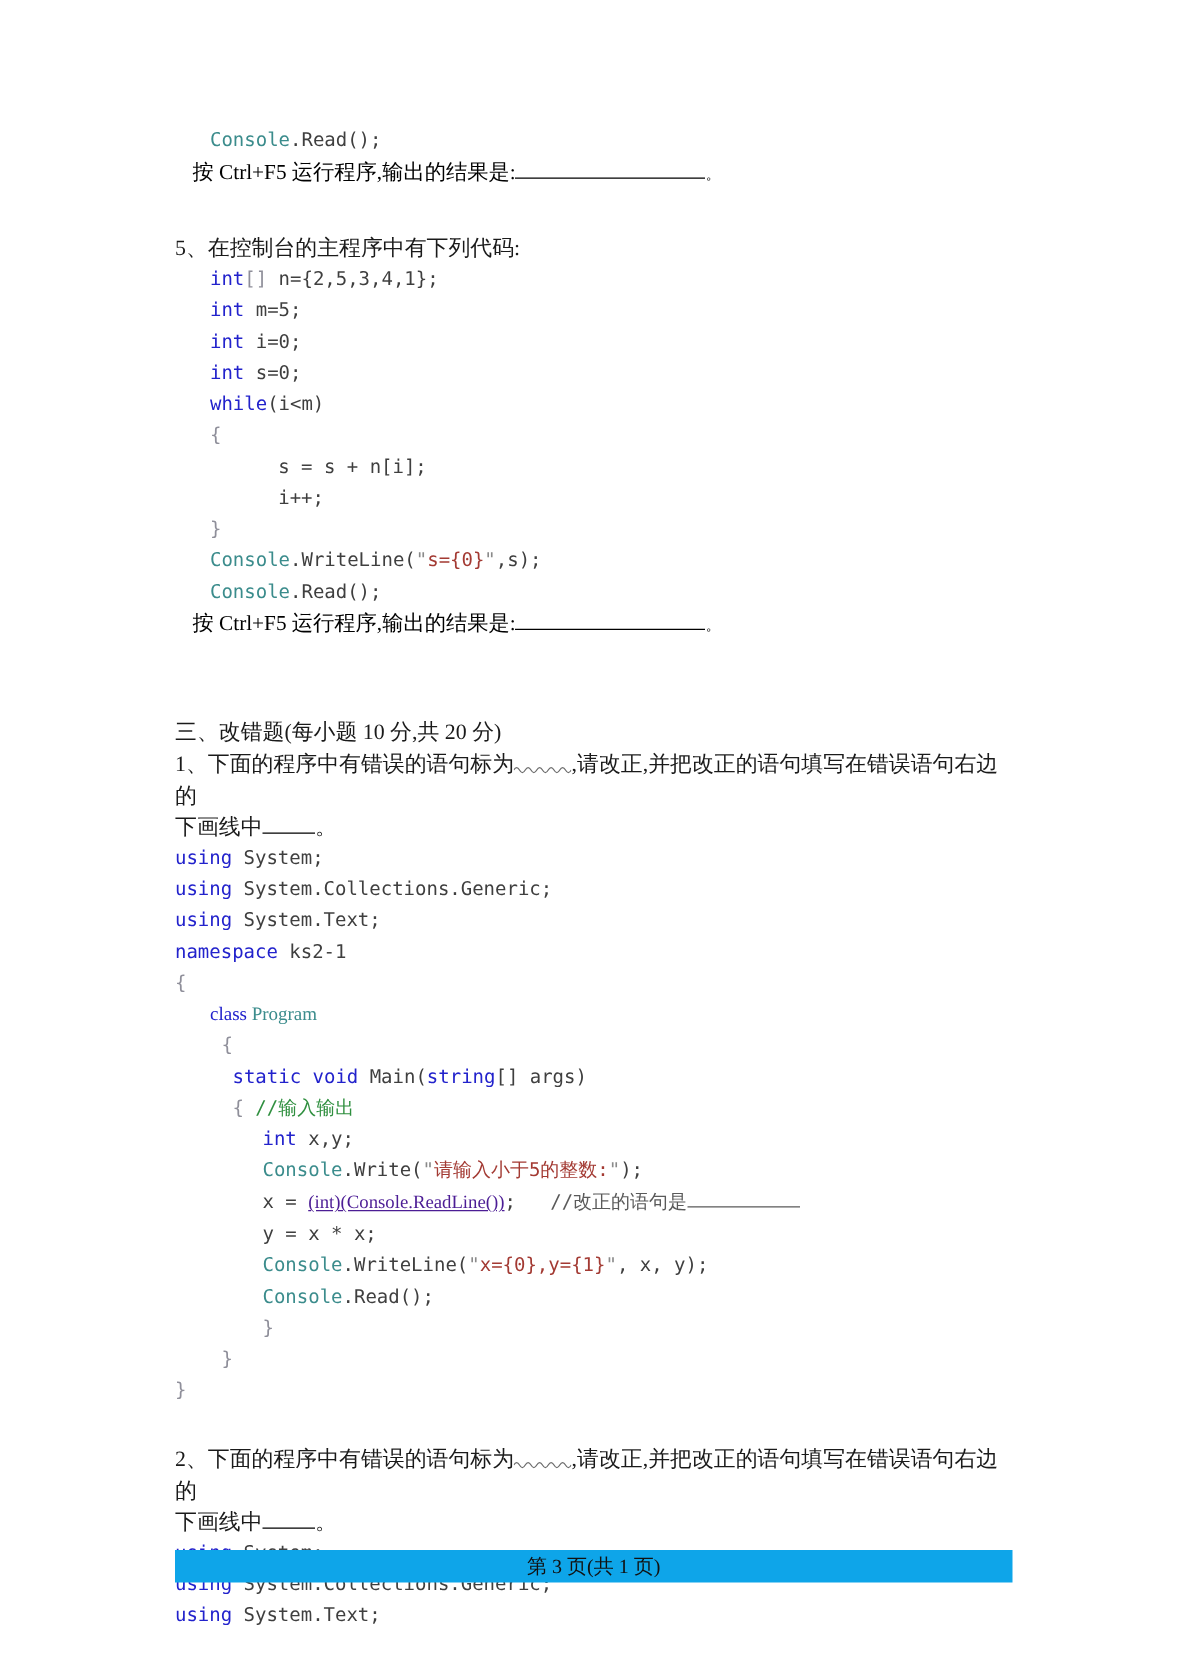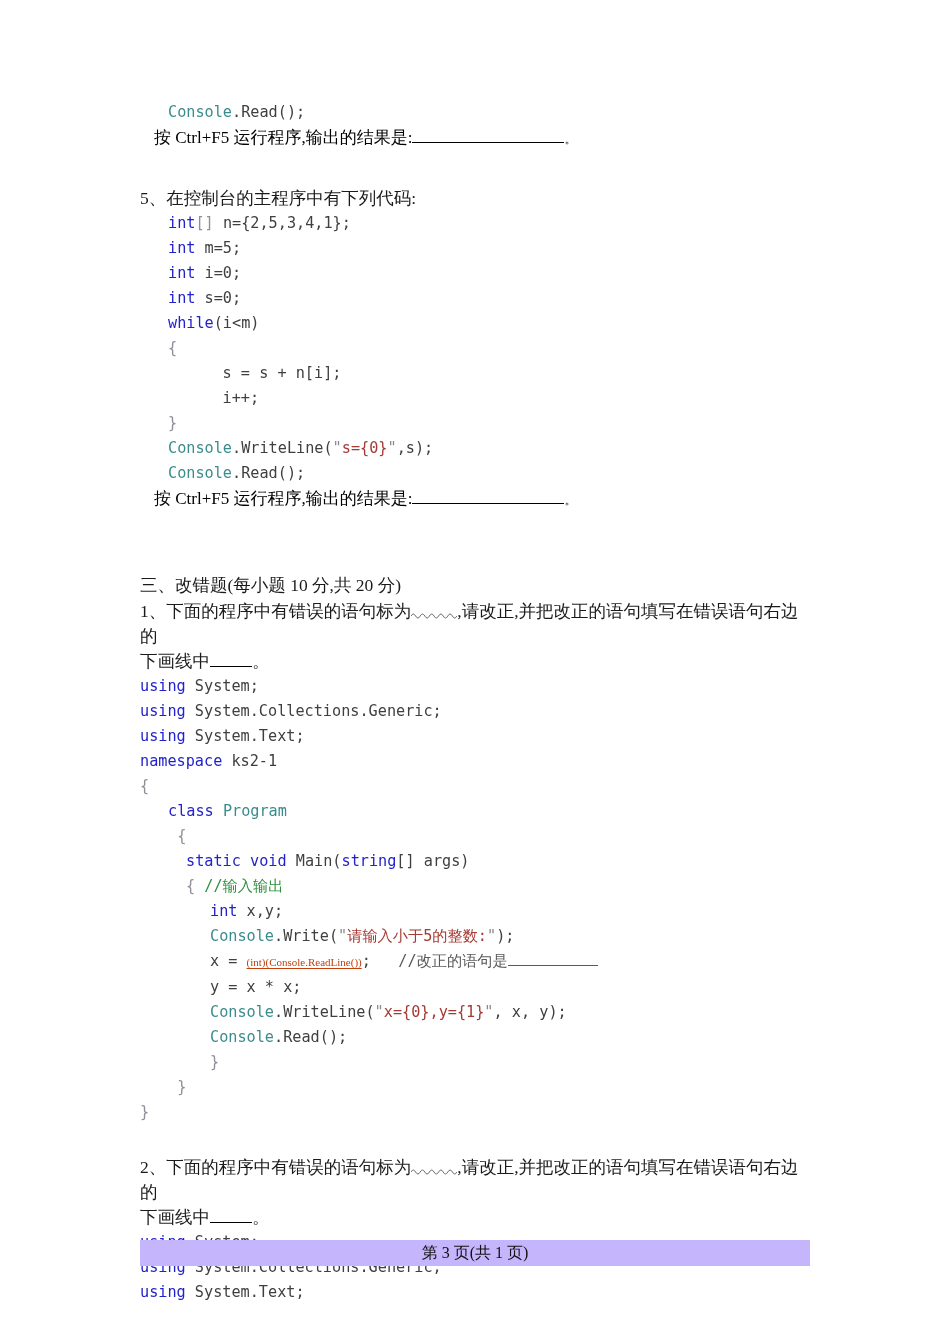--- a/index.html
+++ b/index.html
@@ -64,22 +64,22 @@
   .code .str  { color: #a33a33; }          
   .code .q    { color: #8a8a8a; }          
   .code .pl   { color: #3f3f3f; }          
   .code .cm   { color: #2f8f3f; }          
   .code .cmk  { color: #5a5a5a; }          
   .code .brace{ color: #8f8f9a; }
 
   
   .serif-frag {
     font-family: "Liberation Serif", serif;
-    font-size: 11px;
-    color: #c2410c;
+    font-size: 15px;
+    color: #4c1d95;
   }
   .u-solid { text-decoration: underline; text-underline-offset: 2px; }
 
   
   .blank {
     display: inline-block;
     border-bottom: 1.4px solid #000;
     vertical-align: baseline;
     height: 15px;
   }
@@ -114,21 +114,21 @@
     white-space: pre;
   }
 
   
   .footer {
     position: absolute;
     left: 140px;
     top: 1240px;
     width: 670px;
     height: 26px;
-    background: #c4b5fd;
+    background: #0ea5e9;
     display: flex;
     align-items: center;
     justify-content: center;
   }
   .footer-text {
     font-family: "Liberation Serif", "DejaVu Serif", serif;
     font-size: 16px;
     color: #111;
     white-space: pre;
   }
@@ -176,21 +176,21 @@
             <path d="M0 8 q2.3 -4 4.6 0 q2.3 4 4.6 0 q2.3 -4 4.6 0 q2.3 4 4.6 0 q2.3 -4 4.6 0 q2.3 4 4.6 0 q2.3 -4 4.6 0 q2.3 4 4.6 0 q2.3 -4 4.6 0 q2.3 4 4.6 0" fill="none" stroke="#6b6b6b" stroke-width="1"></path>
           </svg></span><span>,请改正,并把改正的语句填写在错误语句右边的</span></div>
     <div class="cn"><span>下画线中</span><span class="blank-sm" style="width:42px;"></span><span>。</span></div>
 
     <div id="p1-head">
         <div class="code ind0" style="padding-left: 0px;"><span class="kw">using</span><span class="pl"> System;</span></div>
         <div class="code ind0" style="padding-left: 0px;"><span class="kw">using</span><span class="pl"> System.Collections.Generic;</span></div>
         <div class="code ind0" style="padding-left: 0px;"><span class="kw">using</span><span class="pl"> System.Text;</span></div>
         <div class="code ind0" style="padding-left: 0px;"><span class="kw">namespace</span><span class="pl"> ks2-1</span></div>
         <div class="code ind0" style="padding-left: 0px;"><span class="brace">{</span></div>
-        <div class="code ind1" style="padding-left: 28px;"><span class="kw">class</span><span class="pl"> </span><span class="type">Program</span></div>
+        <div class="code ind1" style="padding-left: 28px; font-family: Liberation Serif, serif;"><span class="kw">class</span><span class="pl"> </span><span class="type">Program</span></div>
         <div class="code ind1" style="padding-left: 28px;"><span class="brace"> {</span></div>
         <div class="code ind2" style="padding-left: 46px;"><span class="kw">static</span><span class="pl"> </span><span class="kw">void</span><span class="pl"> Main(</span><span class="kw">string</span><span class="pl">[] args)</span></div>
         <div class="code ind2" style="padding-left: 46px;"><span class="brace">{ </span><span class="cm">//输入输出</span></div>
         <div class="code ind3" style="padding-left: 70px;"><span class="kw">int</span><span class="pl"> x,y;</span></div>
         <div class="code ind3" style="padding-left: 70px;"><span class="type">Console</span><span class="pl">.Write(</span><span class="q">"</span><span class="str">请输入小于5的整数:</span><span class="q">"</span><span class="pl">);</span></div>
       </div>
 
     <div class="code ind3"><span class="pl">x = </span><span class="serif-frag u-solid">(int)(Console.ReadLine())</span><span class="pl">;</span><span class="cmk">   </span><span class="cmk">//改正的语句是</span><span class="blank-code" style="width:90px;"></span></div>
 
     <div id="p1-tail">

